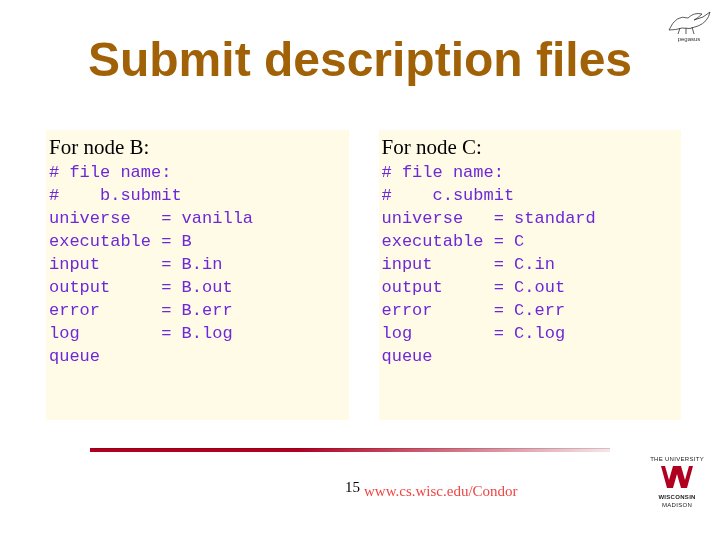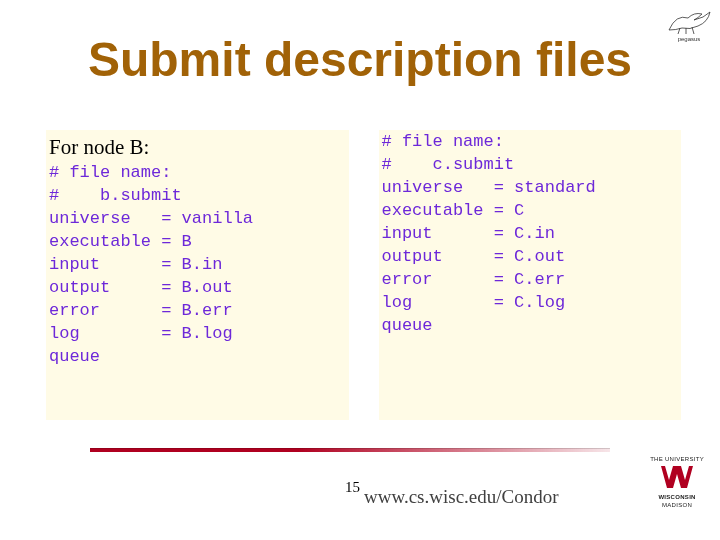--- a/index.html
+++ b/index.html
@@ -87,24 +87,24 @@
     left: 330px;
     bottom: 44px;
     font-family: Georgia, "Times New Roman", serif;
     font-size: 15px;
     color: #000;
     margin-left: 15px;
   }
   .footer-url {
     position: absolute;
     left: 364px;
-    bottom: 32px;
+    bottom: 40px;
     font-family: Georgia, "Times New Roman", serif;
-    font-size: 19px;
-    color: #404040;
+    font-size: 15px;
+    color: #ef4444;
   }
   .logo-condor {
     position: absolute;
     left: 30px;
     bottom: 42px;
   }
   .logo-wisc {
     position: absolute;
     right: 16px;
     bottom: 30px;
@@ -148,20 +148,21 @@
 #    b.submit
 universe   = vanilla
 executable = B
 input      = B.in
 output     = B.out
 error      = B.err
 log        = B.log
 queue</pre>
     </div>
     <div class="col">
+      <div class="col-header">For node C:</div>
       <pre># file name:
 #    c.submit
 universe   = standard
 executable = C
 input      = C.in
 output     = C.out
 error      = C.err
 log        = C.log
 queue</pre>
     </div>

